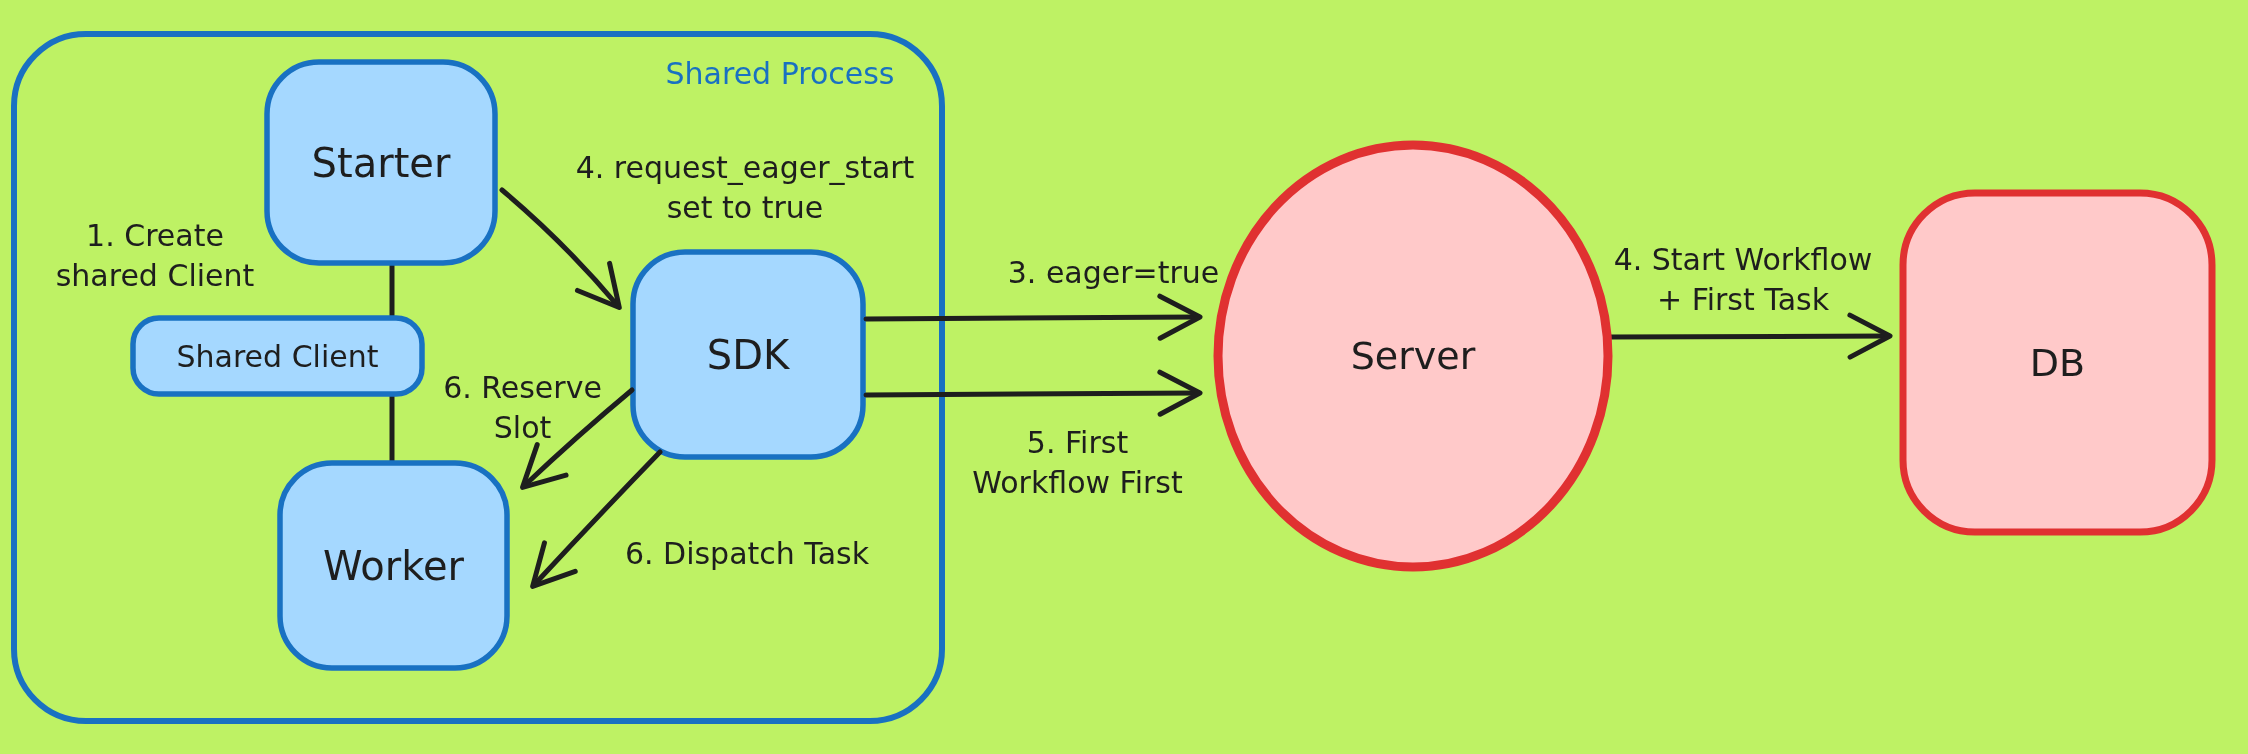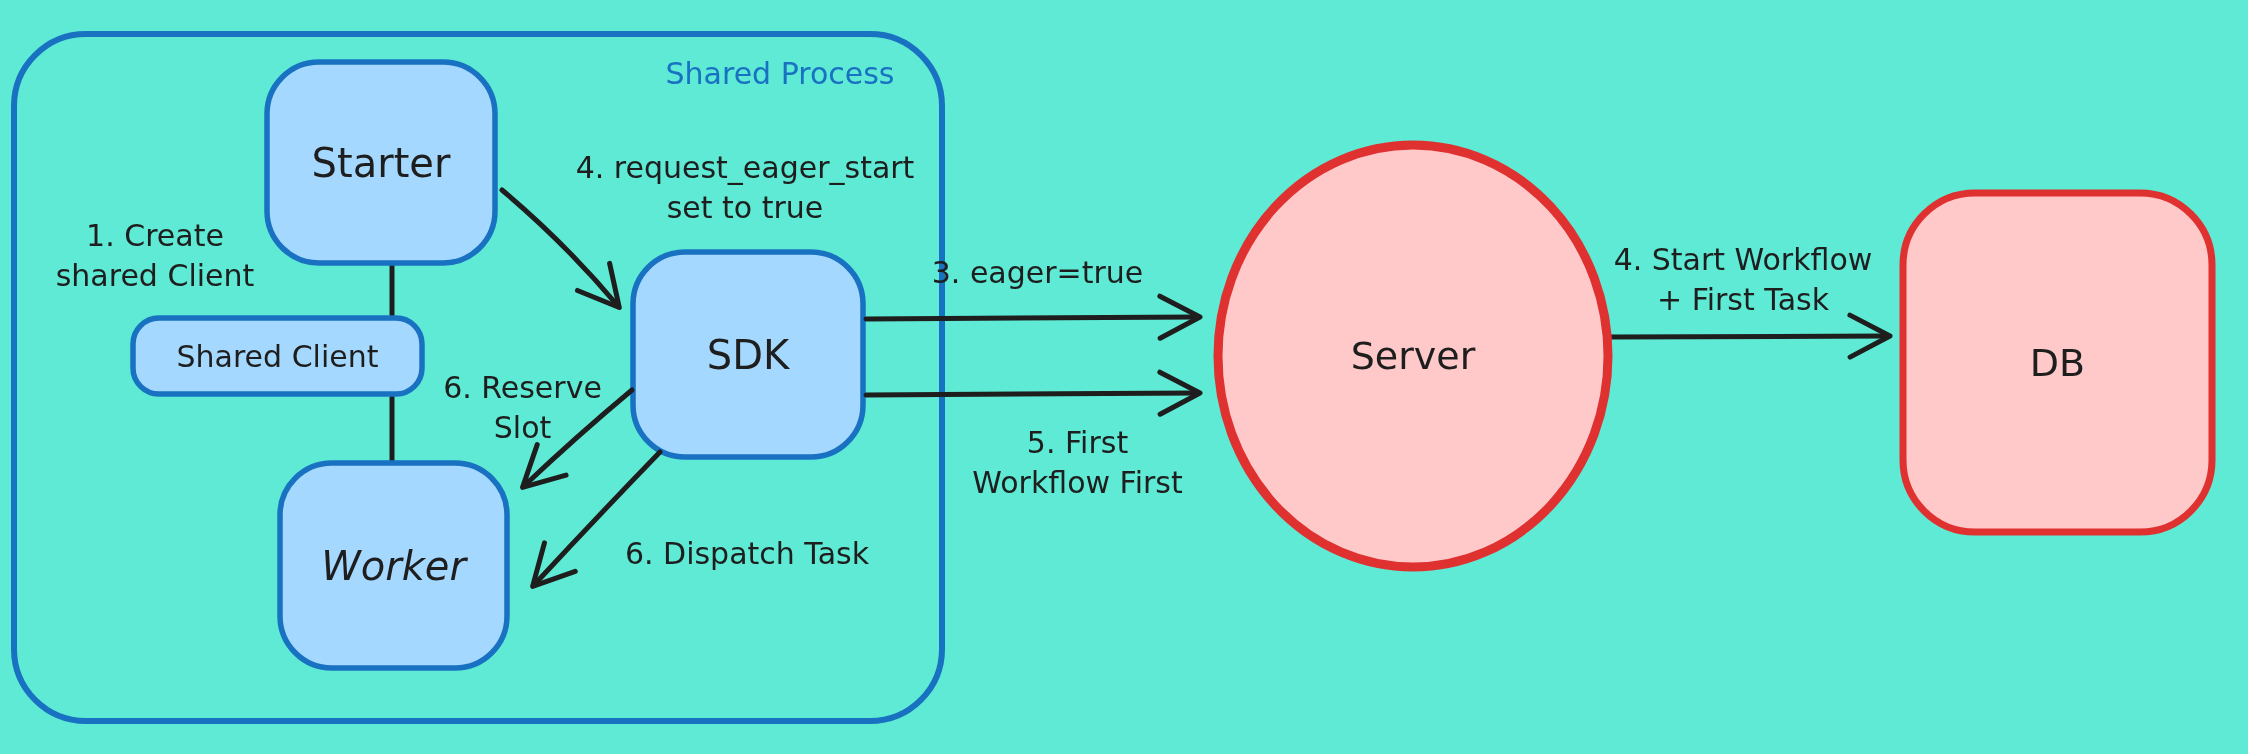--- a/index.html
+++ b/index.html
@@ -6,21 +6,21 @@
     --blue-stroke:#1971c2;
     --blue-fill:#a5d8ff;
     --red-stroke:#e03131;
     --red-fill:#ffc9c9;
     --ink:#1e1e1e;
   }
   html,body{margin:0;padding:0;background:#ffffff;}
   .canvas{
     position:relative;
     width:2248px;height:754px;
-    background:#5eead4;
+    background:#bef264;
     font-family:"DejaVu Sans", sans-serif;
     color:var(--ink);
     overflow:hidden;
   }
   .canvas svg{position:absolute;left:0;top:0;}
 
   
   .frame{fill:none;stroke:var(--blue-stroke);stroke-width:6;}
   .blue-node{fill:var(--blue-fill);stroke:var(--blue-stroke);stroke-width:5.5;}
   .red-ellipse{fill:var(--red-fill);stroke:var(--red-stroke);stroke-width:9;}
@@ -71,41 +71,41 @@
     <path class="ink-line" d="M1610 337 L1888 336" marker-end="url(#ah)"></path>
 
     <ellipse class="red-ellipse" cx="1413" cy="356" rx="195" ry="211"></ellipse>
     <rect class="red-node" x="1903" y="193" width="309" height="339" rx="72" ry="72"></rect>
   </svg>
 
   <div class="anno blue-text" style="left:615px;top:54px;width:330px;">Shared Process</div>
 
   <div class="node-label fs40" style="left:267px;top:62px;width:228px;height:201px;">Starter</div>
   <div class="node-label fs30" style="left:133px;top:318px;width:289px;height:76px;">Shared Client</div>
-  <div class="node-label fs40" style="left:280px;top:463px;width:227px;height:205px;font-style:italic;">Worker</div>
+  <div class="node-label fs40" style="left:280px;top:463px;width:227px;height:205px;">Worker</div>
   <div class="node-label fs40" style="left:633px;top:252px;width:230px;height:205px;">SDK</div>
   <div class="node-label fs38" style="left:1903px;top:193px;width:309px;height:339px;">DB</div>
   <div class="node-label fs38" style="left:1218px;top:145px;width:390px;height:422px;">Server</div>
 
   <div class="anno" style="left:20px;top:216px;width:270px;">
     <div>1. Create</div>
     <div>shared Client</div>
   </div>
 
   <div class="anno" style="left:540px;top:148px;width:410px;">
     <div>4. request_eager_start</div>
     <div>set to true</div>
   </div>
 
   <div class="anno" style="left:420px;top:368px;width:205px;">
     <div>6. Reserve</div>
     <div>Slot</div>
   </div>
 
-  <div class="anno" style="left:900px;top:253px;width:275px;">
+  <div class="anno" style="left:940px;top:253px;width:275px;padding-left:36px;">
     <div>3. eager=true</div>
   </div>
 
   <div class="anno" style="left:930px;top:423px;width:295px;">
     <div>5. First</div>
     <div>Workflow First</div>
   </div>
 
   <div class="anno" style="left:1578px;top:240px;width:330px;text-align:center;">
     <div>4. Start Workflow</div>

